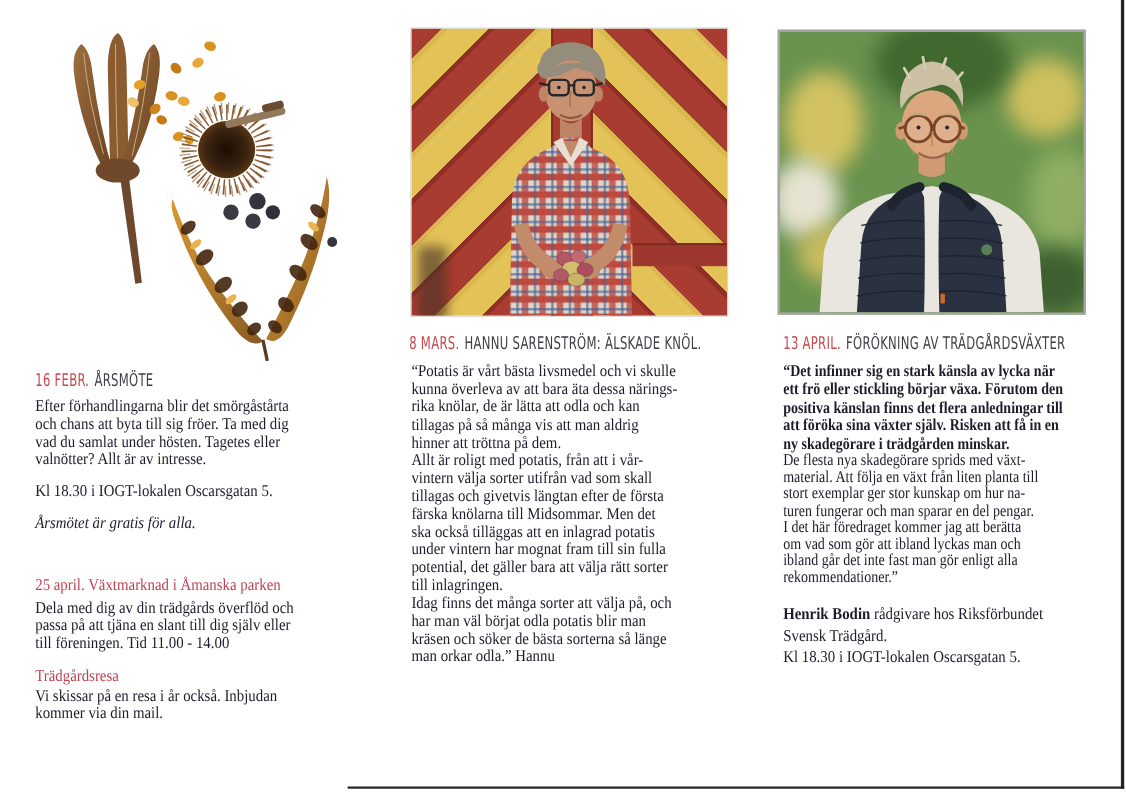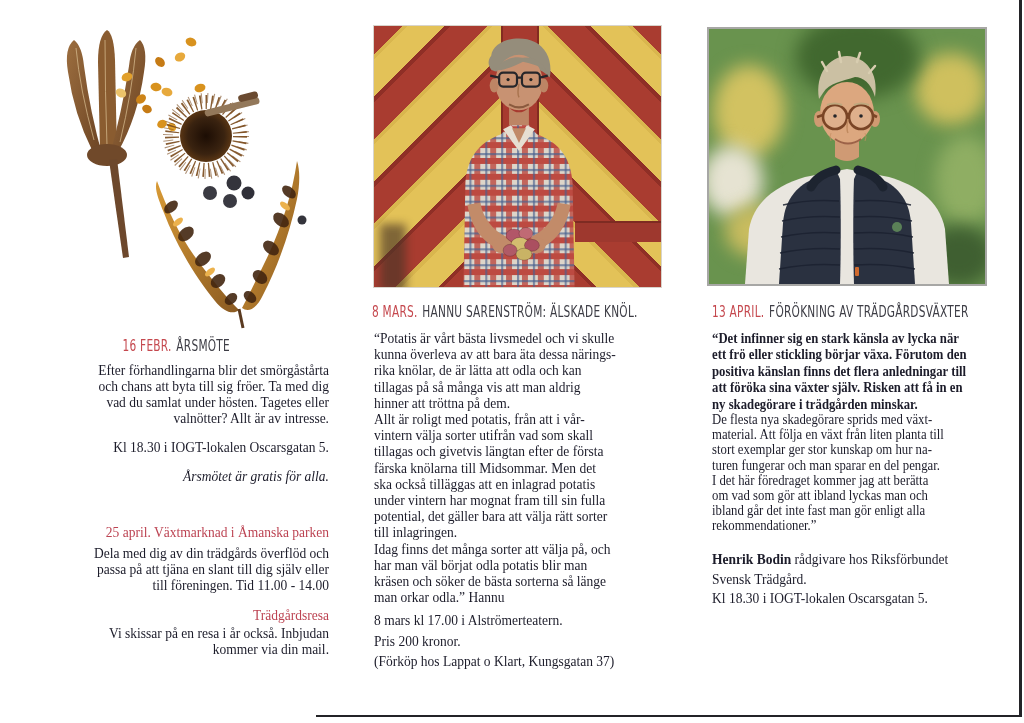--- a/index.html
+++ b/index.html
@@ -118,21 +118,21 @@
         <ellipse cx="271" cy="220" rx="6" ry="9" fill="#42260f" opacity="0.9" transform="rotate(-50 271 220)"></ellipse>
         <ellipse cx="261" cy="248" rx="6" ry="9" fill="#42260f" opacity="0.9" transform="rotate(-50 261 248)"></ellipse>
         <ellipse cx="250" cy="277" rx="6" ry="8" fill="#42260f" opacity="0.9" transform="rotate(-50 250 277)"></ellipse>
         <ellipse cx="240" cy="297" rx="5" ry="7" fill="#42260f" opacity="0.9" transform="rotate(-50 240 297)"></ellipse>
         <ellipse cx="275" cy="206" rx="3" ry="6" fill="#ecb24d" transform="rotate(-50 275 206)"></ellipse>
         <path d="M229,309 L233,328" stroke="#5a3a20" stroke-width="3"></path>
       </g>
     </svg>
   </div>
 
-  <div class="abs" id="t-left" style="left:32px;top:336px;width:300px;text-align:right;">
+  <div class="abs" id="t-left" style="left:32px;top:336px;width:300px;">
     <h2 class="hand mb7"><span class="hd">16 FEBR.</span><span class="ht">ÅRSMÖTE</span></h2>
     <p class="body sx mb13">Efter förhandlingarna blir det smörgåstårta
 och chans att byta till sig fröer. Ta med dig
 vad du samlat under hösten. Tagetes eller
 valnötter? Allt är av intresse.</p>
     <p class="body sx mb13">Kl 18.30 i IOGT-lokalen Oscarsgatan 5.</p>
     <p class="body sx it mb40">Årsmötet är gratis för alla.</p>
     <p class="body sx red mb5">25 april. Växtmarknad i Åmanska parken</p>
     <p class="body sx mb14">Dela med dig av din trädgårds överflöd och
 passa på att tjäna en slant till dig själv eller
@@ -206,25 +206,20 @@
 tillagas och givetvis längtan efter de första
 färska knölarna till Midsommar. Men det
 ska också tilläggas att en inlagrad potatis
 under vintern har mognat fram till sin fulla
 potential, det gäller bara att välja rätt sorter
 till inlagringen.
 Idag finns det många sorter att välja på, och
 har man väl börjat odla potatis blir man
 kräsen och söker de bästa sorterna så länge
 man orkar odla.” Hannu</p>
-  <div class="abs" style="left:374px;top:610px;">
-    <p class="body sx lh205">8 mars kl 17.00 i Alströmerteatern.</p>
-    <p class="body sx lh205">Pris 200 kronor.</p>
-    <p class="body sx lh205">(Förköp hos Lappat o Klart, Kungsgatan 37)</p>
-  </div>
 
   <div class="photo" id="photo-right">
     <div class="blob" style="left:4px;top:36px;width:72px;height:92px;background:#d2c261;"></div>
     <div class="blob" style="left:206px;top:24px;width:72px;height:72px;background:#cfc05e;"></div>
     <div class="blob" style="left:-8px;top:116px;width:62px;height:72px;background:#e6e3d2;"></div>
     <div class="blob" style="left:86px;top:-14px;width:124px;height:84px;background:#41682f;"></div>
     <div class="blob" style="left:226px;top:106px;width:62px;height:92px;background:#8fae63;"></div>
     <div class="blob" style="left:16px;top:176px;width:62px;height:52px;background:#c9bc5f;"></div>
     <div class="blob" style="left:214px;top:196px;width:72px;height:62px;background:#3f5f31;"></div>
     <svg class="man-svg" width="276" height="255" viewBox="0 0 276 255">

